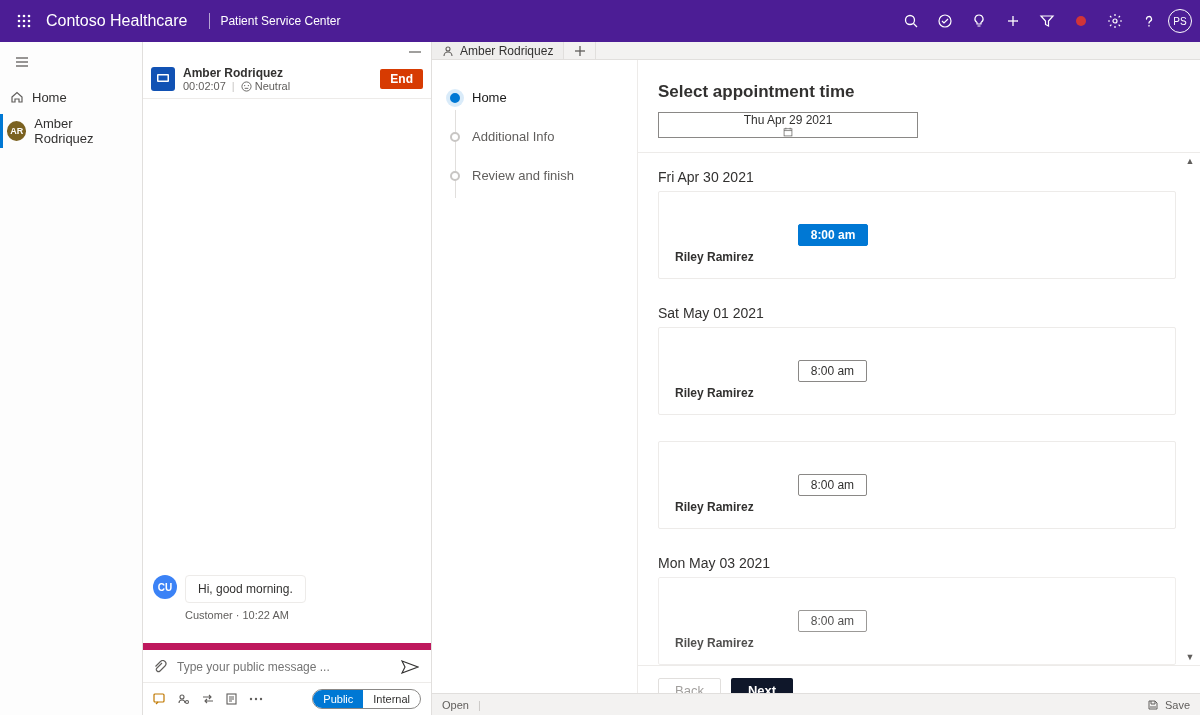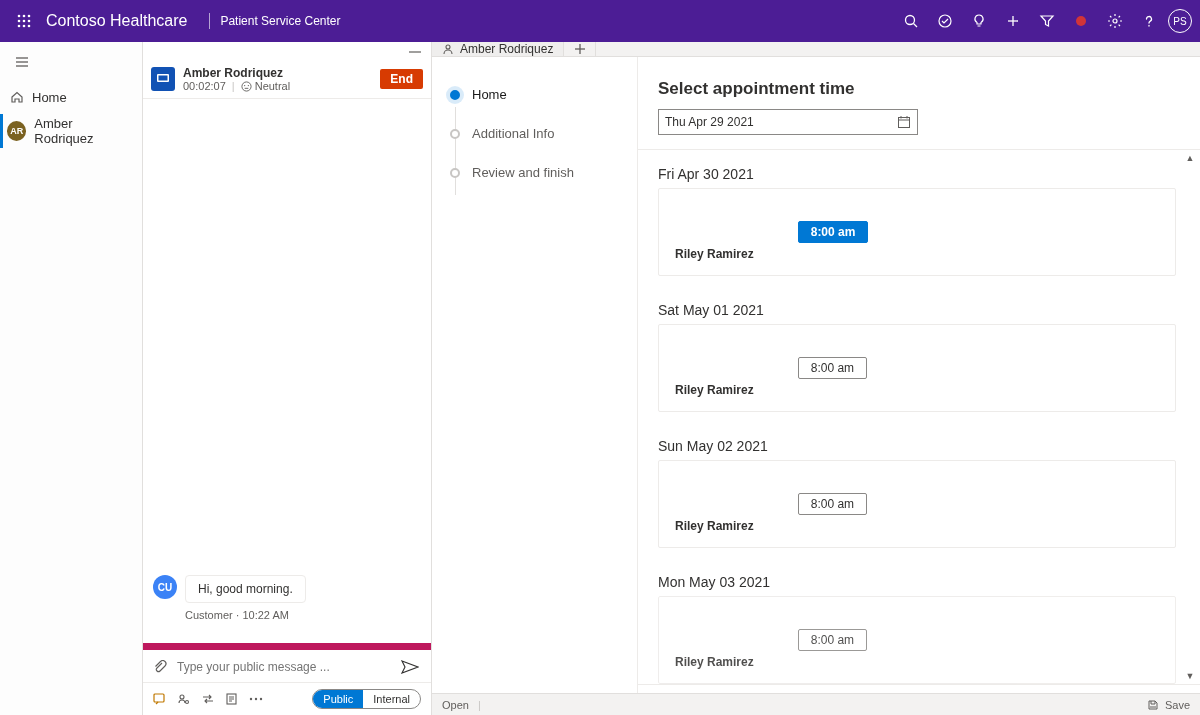--- a/index.html
+++ b/index.html
@@ -65,21 +65,21 @@
 .step { display:flex; align-items:center; gap:12px; font-size:13px; color:#605e5c; position:relative; padding:12px 0;}
 .step .dot { width:10px; height:10px; border-radius:50%; border:2px solid #c8c6c4; background:#fff; position:relative; z-index:2;}
 .step.active { color:#1a1a1a;}
 .step.active .dot { background:#0078d4; border-color:#0078d4; box-shadow:0 0 0 4px rgba(0,120,212,.15);}
 .step-line { position:absolute; left:23px; width:1px; top:50px; height:88px; background:#e1dfdd;}
 
 
 .content { flex:1; border-left:1px solid #edebe9; display:flex; flex-direction:column; overflow:hidden;}
 .content-header { padding: 22px 20px 10px 20px; font-size:17px; font-weight:600;}
 .date-row { padding: 0 20px 14px 20px; }
-.date-input { display:flex; align-items:center; border:1px solid #8a8886; height:26px; width:260px; padding:0 6px; font-size:12px; justify-content:space-between; cursor:pointer;}
+.date-input { display:flex; align-items:center; border:1px solid #8a8886; height:26px; width:260px; padding:0 6px; font-size:12px; justify-content:space-between; cursor:pointer;flex-direction:column;}
 .slots-scroll { flex:1; border-top:1px solid #edebe9; border-bottom:1px solid #edebe9; overflow:hidden; position:relative;}
 .slots-inner { padding:16px 24px 0 20px; }
 .day-block { margin-bottom:26px;}
 .day-head { font-size:14px; font-weight:400; margin-bottom:6px;}
 .prov-row { border:1px solid #edebe9; border-radius:2px; padding:14px 16px; display:flex; align-items:center; gap:44px;}
 .prov-name { font-size:12px; font-weight:600;margin-top:44px;}
 .time-chip { font-size:12px; padding:3px 12px; border:1px solid #8a8886; border-radius:2px; background:#fff; cursor:pointer;}
 .time-chip.sel { background:#0078d4; color:#fff; border-color:#0078d4; font-weight:600;}
 .content-footer { padding:12px 20px; display:flex; gap:10px; }
 .btn { font-size:13px; padding:4px 16px; border:1px solid transparent; border-radius:2px; cursor:pointer;}
@@ -348,21 +348,20 @@
               </div>
             </div>
             <div class="day-block">
               <div class="day-head">Sat May 01 2021</div>
               <div class="prov-row">
                 <span class="prov-name">Riley Ramirez</span>
                 <span class="time-chip">8:00 am</span>
               </div>
             </div>
             <div class="day-block">
-              <div class="day-head">Sun May 02 2021</div>
               <div class="prov-row">
                 <span class="prov-name">Riley Ramirez</span>
                 <span class="time-chip">8:00 am</span>
               </div>
             </div>
             <div class="day-block" style="margin-bottom:0">
               <div class="day-head">Mon May 03 2021</div>
               <div class="prov-row" style="opacity:.85">
                 <span class="prov-name">Riley Ramirez</span>
                 <span class="time-chip">8:00 am</span>

